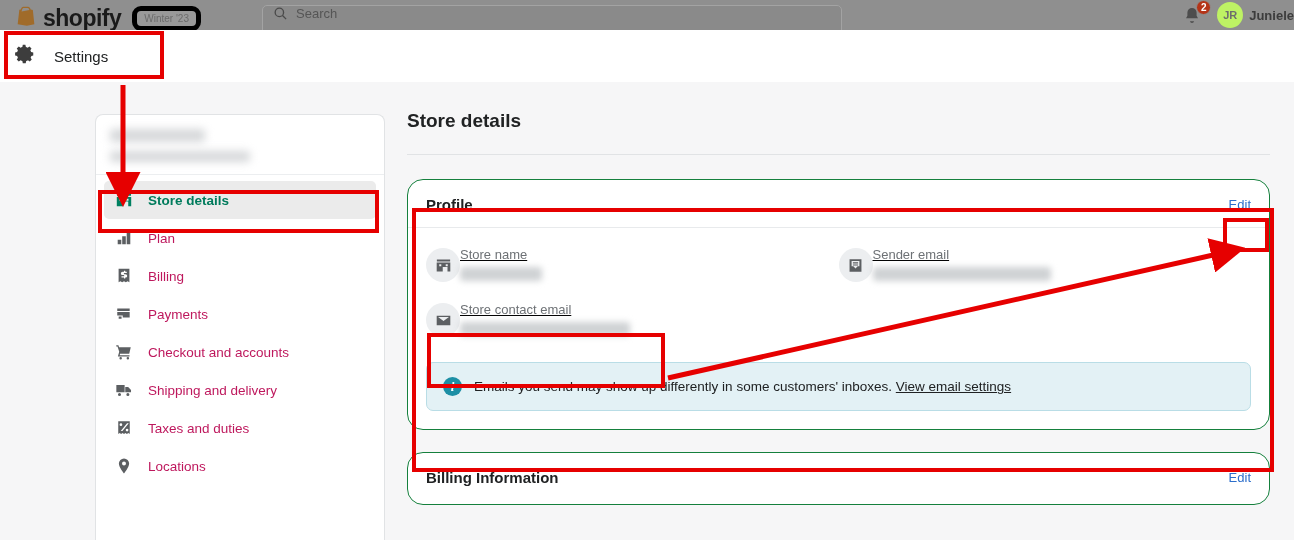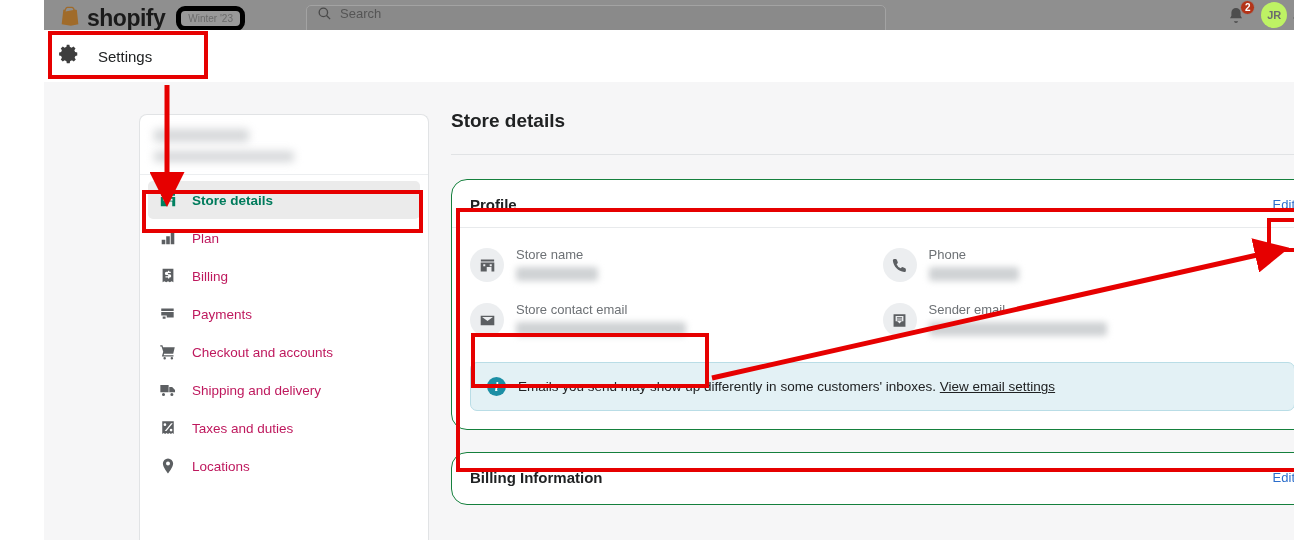--- a/index.html
+++ b/index.html
@@ -2,21 +2,21 @@
 <html><head>
 <meta charset="utf-8">
 <style>
   * { box-sizing: border-box; margin: 0; padding: 0; }
   html, body {
     width: 1294px; height: 540px;
     font-family: "Liberation Sans", sans-serif;
     background: #ffffff;
     overflow: hidden;
   }
-  #app { position: relative; width: 1154px; height: 540px; margin-left: 44px; }
+  #app { position: relative; width: 1154px; height: 540px; }
 
   
   .topbar {
     position: absolute; top: 0; left: 0; width: 1294px; height: 30px;
     background: #8f8f8f;
     display: flex; align-items: center;
     overflow: hidden;
   }
   .topbar .logo-wrap { display: flex; align-items: center; gap: 7px; margin-left: 16px; }
   .shopify-bag {
@@ -103,22 +103,22 @@
     display: flex; align-items: center; justify-content: space-between;
     padding: 16px 18px 14px 18px; border-bottom: 1px solid #e8eaec;
   }
   .card-title { font-size: 15px; font-weight: bold; color: #202223; }
   .edit-link { font-size: 13px; color: #2c6ecb; cursor: pointer; }
   .card-body { padding: 16px 18px 18px 18px; }
 
   .field-grid { display: flex; }
   .field-col { width: 50%; }
   .field {
-    display: flex; align-items: flex-start; gap: 12px;
-    height: 55px; padding-top: 2px;
+    display: flex; align-items: flex-start; 
+    height: 55px; padding-top: 2px; text-decoration: underline;
   }
   .field-ic {
     width: 34px; height: 34px; border-radius: 50%; background: #eceef0;
     display: flex; align-items: center; justify-content: center; flex: 0 0 34px;
     margin-top: 2px;
   }
   .field-ic svg { fill: #5c5f62; }
   .field-text { padding-top: 1px; min-width: 0; }
   .field-label { font-size: 13px; color: #6d7175; margin-bottom: 5px; }
   .field-val { height: 14px; border-radius: 3px; background: #cfd2d4; filter: blur(3.4px); }
@@ -313,31 +313,20 @@
                     </svg>
                 </span>
                 <span class="field-text">
                   <span class="field-label" style="display:block">Store contact email</span>
                   <span class="field-val" style="display:block;width:170px"></span>
                 </span>
               </div>
             </div>
 
             <div class="field-col">
-              <div class="field">
-                <span class="field-ic">
-                  <svg width="17" height="17" viewBox="0 0 20 20">
-                      <path d="M5.2 2.4c1 0 1.5.5 1.9 1.4l.8 2a1.5 1.5 0 01-.4 1.8l-.9.8a9 9 0 004.9 4.9l.8-.9a1.5 1.5 0 011.8-.4l2 .8c.9.4 1.4.9 1.4 1.9v1.4a1.6 1.6 0 01-1.8 1.6C8.5 17 3 11.5 2.2 4.2A1.6 1.6 0 013.8 2.4z"></path>
-                    </svg>
-                </span>
-                <span class="field-text">
-                  <span class="field-label" style="display:block">Phone</span>
-                  <span class="field-val" style="display:block;width:90px"></span>
-                </span>
-              </div>
 
               <div class="field">
                 <span class="field-ic">
                   <svg width="17" height="17" viewBox="0 0 20 20">
                       <path d="M3 2.6h14v14.8H3zm2.4 2v6.2h2.1l2.5 2.6 2.5-2.6h2.1V4.6zm1.6 1.5h6v1.4H7zm0 2.6h6v1.3H7z"></path>
                     </svg>
                 </span>
                 <span class="field-text">
                   <span class="field-label" style="display:block">Sender email</span>
                   <span class="field-val" style="display:block;width:178px"></span>

